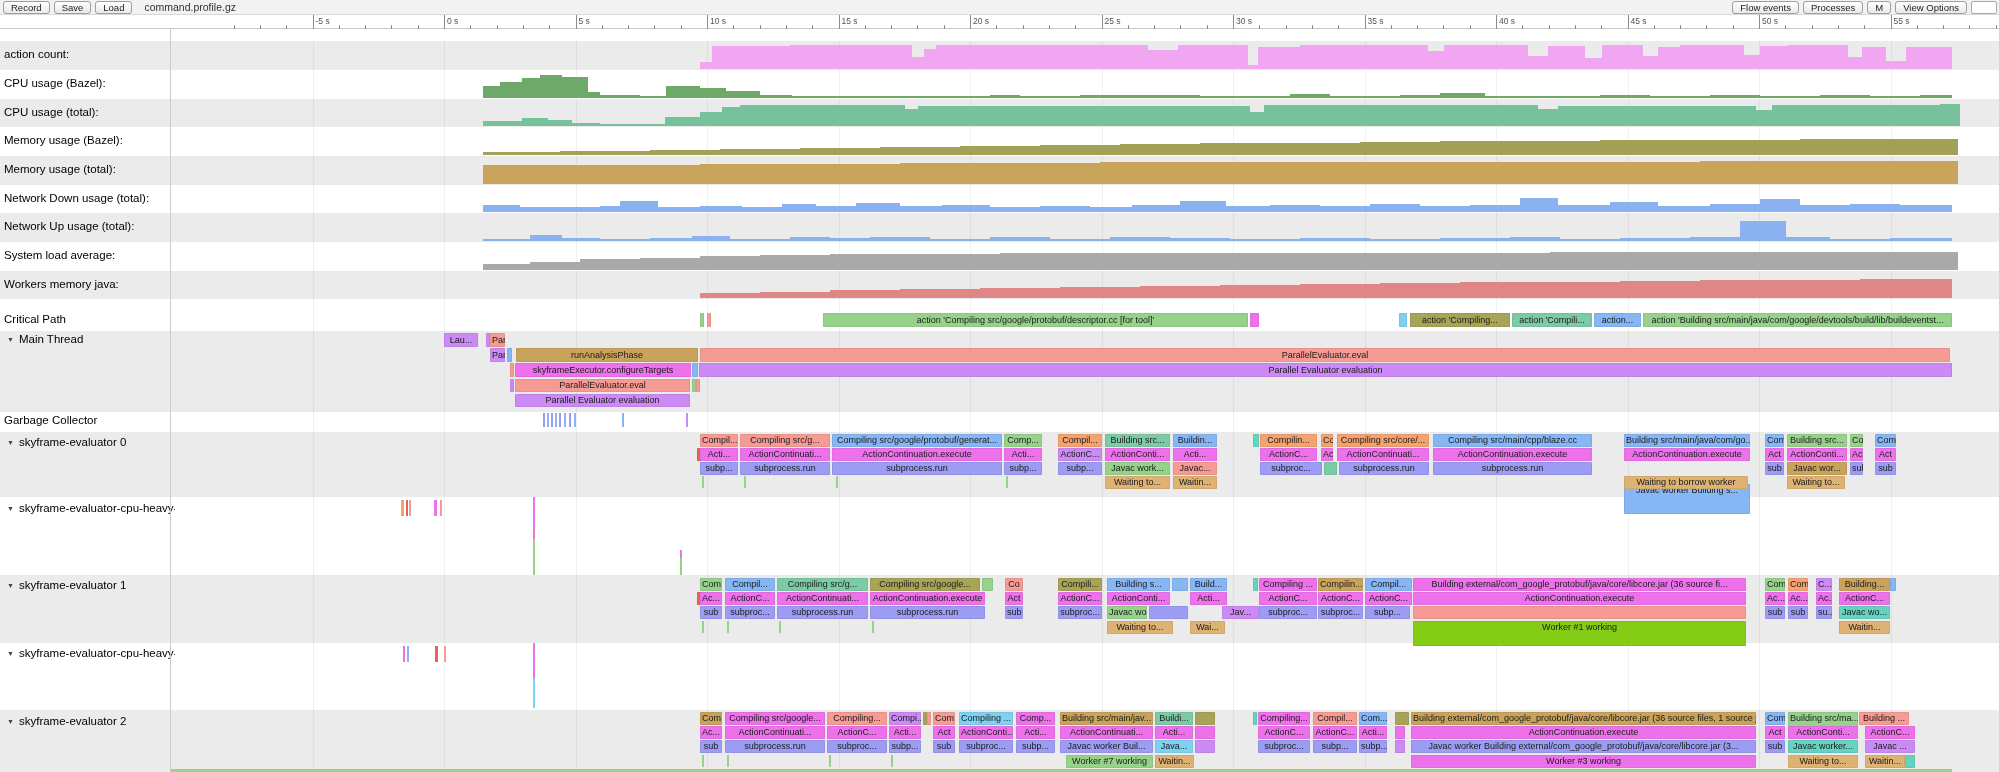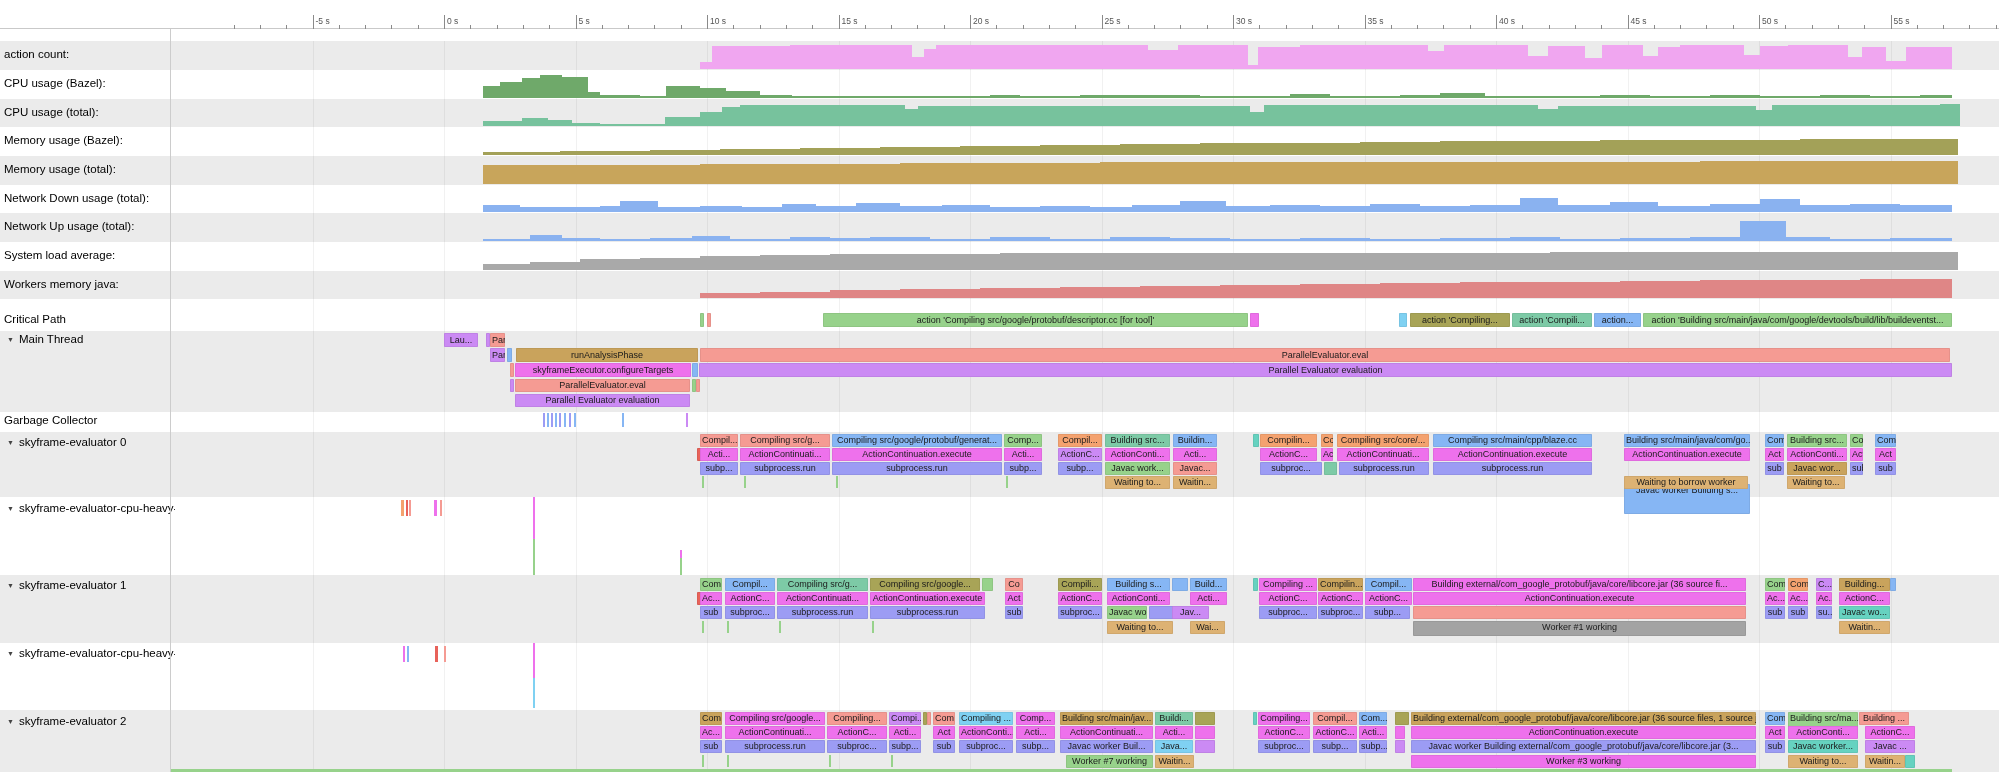--- a/index.html
+++ b/index.html
@@ -32,20 +32,33 @@
   .mark{position:absolute;z-index:3;}
   .trk-label{position:absolute;left:0;width:168px;padding-left:4px;font-size:11.5px;
     color:#000;white-space:nowrap;overflow:hidden;z-index:6;}
   .trk-label .tri{margin-right:5px;position:relative;top:-1px;}
   #v-sep{position:absolute;top:29px;bottom:0;left:170px;width:1px;background:#cccccc;z-index:7;}
 </style>
 </head>
 <body>
 
 <div id="page">
+  <div id="toolbar">
+    <button class="tb-btn">Record</button>
+    <button class="tb-btn">Save</button>
+    <button class="tb-btn">Load</button>
+    <span id="filename">command.profile.gz</span>
+    <div id="tb-right">
+      <button class="tb-btn">Flow events</button>
+      <button class="tb-btn">Processes</button>
+      <button class="tb-btn">M</button>
+      <button class="tb-btn">View Options</button>
+      <div id="tb-input"></div>
+    </div>
+  </div>
 
   <div id="ruler">
       <div class="rl-tick" style="left: 233.6px; top: 10px; height: 4px;"></div>
       <div class="rl-tick" style="left: 259.9px; top: 10px; height: 4px;"></div>
       <div class="rl-tick" style="left: 286.2px; top: 10px; height: 4px;"></div>
       <div class="rl-tick" style="left: 312.5px; top: 0px; height: 14px;"></div>
       <div class="rl-tick" style="left: 338.8px; top: 10px; height: 4px;"></div>
       <div class="rl-tick" style="left: 365.1px; top: 10px; height: 4px;"></div>
       <div class="rl-tick" style="left: 391.4px; top: 10px; height: 4px;"></div>
       <div class="rl-tick" style="left: 417.7px; top: 10px; height: 4px;"></div>
@@ -486,32 +499,32 @@
     <div class="blk" style="left: 1816px; width: 16px; top: 592px; height: 13px; background: rgb(238, 113, 236); line-height: 13px;">Ac...</div>
     <div class="blk" style="left: 1839px; width: 51px; top: 592px; height: 13px; background: rgb(238, 113, 236); line-height: 13px;">ActionC...</div>
     <div class="blk" style="left: 700px; width: 22px; top: 606px; height: 13px; background: rgb(156, 156, 244); line-height: 13px;">sub</div>
     <div class="blk" style="left: 725px; width: 50px; top: 606px; height: 13px; background: rgb(156, 156, 244); line-height: 13px;">subproc...</div>
     <div class="blk" style="left: 777px; width: 91px; top: 606px; height: 13px; background: rgb(156, 156, 244); line-height: 13px;">subprocess.run</div>
     <div class="blk" style="left: 870px; width: 115px; top: 606px; height: 13px; background: rgb(156, 156, 244); line-height: 13px;">subprocess.run</div>
     <div class="blk" style="left: 1005px; width: 18px; top: 606px; height: 13px; background: rgb(156, 156, 244); line-height: 13px;">sub</div>
     <div class="blk" style="left: 1058px; width: 44px; top: 606px; height: 13px; background: rgb(156, 156, 244); line-height: 13px;">subproc...</div>
     <div class="blk" style="left: 1107px; width: 40px; top: 606px; height: 13px; background: rgb(151, 210, 139); line-height: 13px;">Javac worker...</div>
     <div class="blk" style="left: 1149px; width: 39px; top: 606px; height: 13px; background: rgb(156, 156, 244); line-height: 13px;"></div>
-    <div class="blk" style="left: 1172px; width: 37px; top: 606px; height: 13px; background: rgb(203, 138, 244); line-height: 13px;">Jav...</div>
+    <div class="blk" style="left: 1222px; width: 37px; top: 606px; height: 13px; background: rgb(203, 138, 244); line-height: 13px;">Jav...</div>
     <div class="blk" style="left: 1259px; width: 58px; top: 606px; height: 13px; background: rgb(156, 156, 244); line-height: 13px;">subproc...</div>
     <div class="blk" style="left: 1318px; width: 45px; top: 606px; height: 13px; background: rgb(156, 156, 244); line-height: 13px;">subproc...</div>
     <div class="blk" style="left: 1365px; width: 45px; top: 606px; height: 13px; background: rgb(156, 156, 244); line-height: 13px;">subp...</div>
     <div class="blk" style="left: 1413px; width: 333px; top: 606px; height: 13px; background: rgb(245, 155, 147); line-height: 13px;"></div>
     <div class="blk" style="left: 1765px; width: 20px; top: 606px; height: 13px; background: rgb(156, 156, 244); line-height: 13px;">sub</div>
     <div class="blk" style="left: 1788px; width: 20px; top: 606px; height: 13px; background: rgb(156, 156, 244); line-height: 13px;">sub</div>
     <div class="blk" style="left: 1816px; width: 16px; top: 606px; height: 13px; background: rgb(156, 156, 244); line-height: 13px;">su...</div>
     <div class="blk" style="left: 1839px; width: 51px; top: 606px; height: 13px; background: rgb(102, 210, 192); line-height: 13px;">Javac wo...</div>
     <div class="blk" style="left: 1107px; width: 66px; top: 621px; height: 13px; background: rgb(221, 178, 115); line-height: 13px;">Waiting to...</div>
     <div class="blk" style="left: 1190px; width: 35px; top: 621px; height: 13px; background: rgb(221, 178, 115); line-height: 13px;">Wai...</div>
-    <div class="blk" style="left: 1413px; width: 333px; top: 621px; height: 15px; background: #a3a3a3; line-height: 13px;">Worker #1 working</div>
+    <div class="blk" style="left: 1413px; width: 333px; top: 621px; height: 25px; background: #84cc16; line-height: 13px;">Worker #1 working</div>
     <div class="blk" style="left: 1839px; width: 51px; top: 621px; height: 13px; background: rgb(221, 178, 115); line-height: 13px;">Waitin...</div>
     <div class="blk" style="left: 700px; width: 22px; top: 712px; height: 13px; background: rgb(201, 163, 92); line-height: 13px;">Com</div>
     <div class="blk" style="left: 725px; width: 100px; top: 712px; height: 13px; background: rgb(238, 113, 236); line-height: 13px;">Compiling src/google...</div>
     <div class="blk" style="left: 827px; width: 60px; top: 712px; height: 13px; background: rgb(245, 155, 147); line-height: 13px;">Compiling...</div>
     <div class="blk" style="left: 889px; width: 32px; top: 712px; height: 13px; background: rgb(203, 138, 244); line-height: 13px;">Compi...</div>
     <div class="blk" style="left: 923px; width: 3px; top: 712px; height: 13px; background: rgb(168, 164, 87); line-height: 13px;"></div>
     <div class="blk" style="left: 927px; width: 4px; top: 712px; height: 13px; background: rgb(245, 155, 147); line-height: 13px;"></div>
     <div class="blk" style="left: 933px; width: 22px; top: 712px; height: 13px; background: rgb(245, 155, 147); line-height: 13px;">Com</div>
     <div class="blk" style="left: 959px; width: 54px; top: 712px; height: 13px; background: rgb(127, 209, 242); line-height: 13px;">Compiling ...</div>
     <div class="blk" style="left: 1016px; width: 39px; top: 712px; height: 13px; background: rgb(238, 113, 236); line-height: 13px;">Comp...</div>

